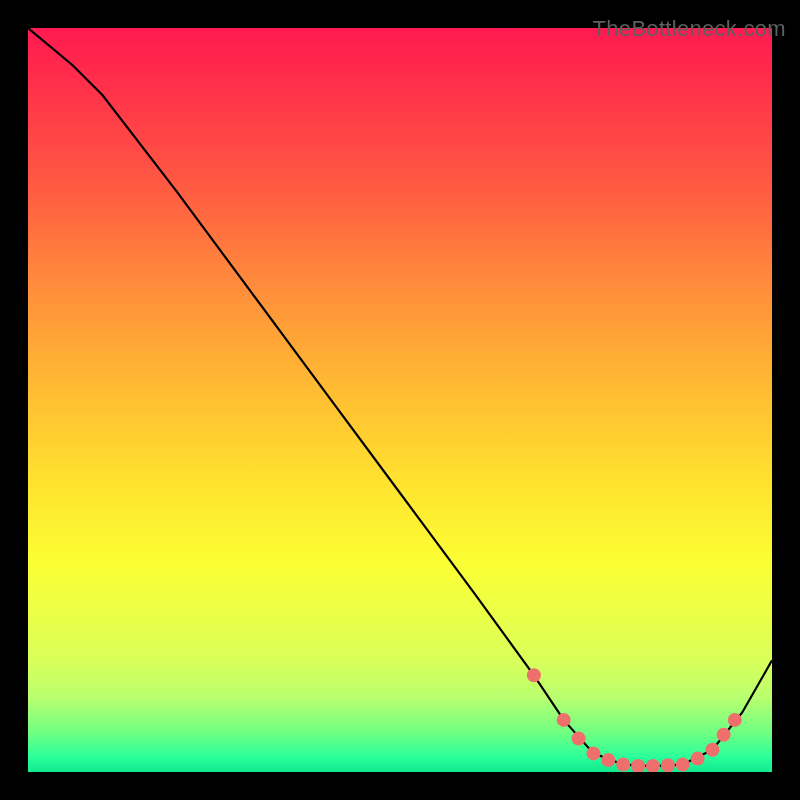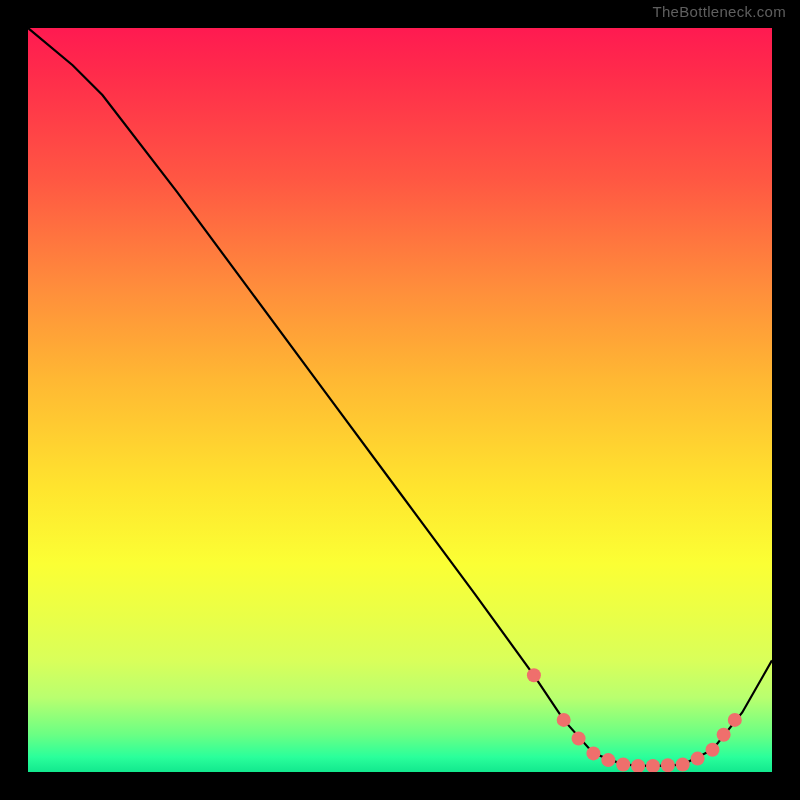--- a/index.html
+++ b/index.html
@@ -12,24 +12,24 @@
     font-family: Arial, Helvetica, sans-serif;
   }
   .frame {
     position: relative;
     width: 800px;
     height: 800px;
     background: #000;
   }
   .watermark {
     position: absolute;
-    top: 3px;
+    top: 16px;
     right: 14px;
     color: #5f5f5f;
-    font-size: 15px;
+    font-size: 22px;
     font-weight: 500;
     letter-spacing: 0.3px;
     z-index: 20;
   }
   .plot {
     position: absolute;
     left: 28px;
     top: 28px;
     width: 744px;
     height: 744px;

